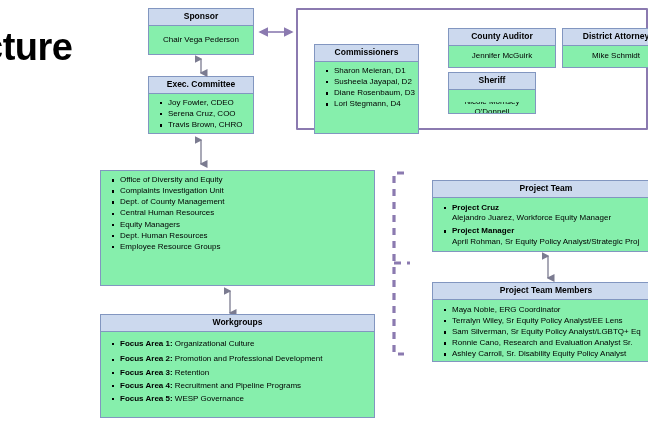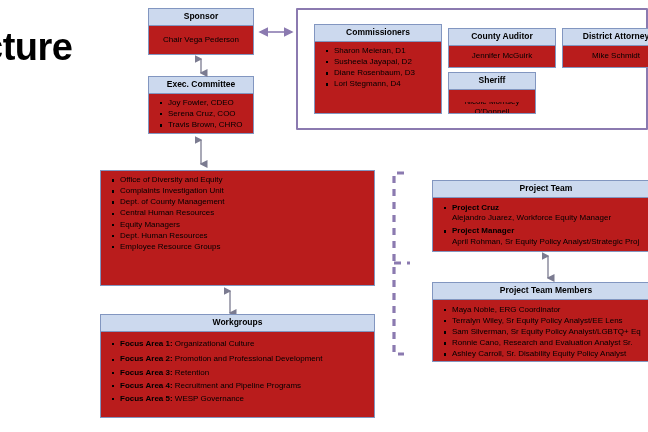--- a/index.html
+++ b/index.html
@@ -34,21 +34,21 @@
     font-weight: bold;
     letter-spacing: -0.5px;
     white-space: nowrap;
     color: #000;
   }
 
   
   .box {
     position: absolute;
     box-sizing: border-box;
-    background: #b91c1c;
+    background: #86efac;
     border: 1px solid #8296c0;
     display: flex;
     flex-direction: column;
   }
   .box-header {
     background: #ccd9ee;
     border-bottom: 1px solid #8296c0;
     text-align: center;
     font-weight: bold;
     font-size: 8.5px;
@@ -157,21 +157,21 @@
       <marker id="gv-d" markerWidth="6" markerHeight="6" refX="3" refY="5" orient="auto">
         <path d="M0,0 L6,0 L3,6 z" fill="#7b7b90"></path>
       </marker>
       <marker id="gv-u" markerWidth="6" markerHeight="6" refX="3" refY="1" orient="auto">
         <path d="M0,6 L6,6 L3,0 z" fill="#7b7b90"></path>
       </marker>
     </defs>
     <line x1="8" y1="4" x2="8" y2="18" stroke="#7b7b90" stroke-width="1.3" marker-start="url(#gv-u)" marker-end="url(#gv-d)"></line>
   </svg>
 
-  <div class="box" style="left:314px; top:24px; width:128px; height:90px;">
+  <div class="box" style="left:314px; top:44px; width:105px; height:90px;">
     <div class="box-header">Commissioners</div>
     <div class="box-body">
       <ul>
         <li>Sharon Meieran, D1</li>
         <li>Susheela Jayapal, D2</li>
         <li>Diane Rosenbaum, D3</li>
         <li>Lori Stegmann, D4</li>
       </ul>
     </div>
   </div>

